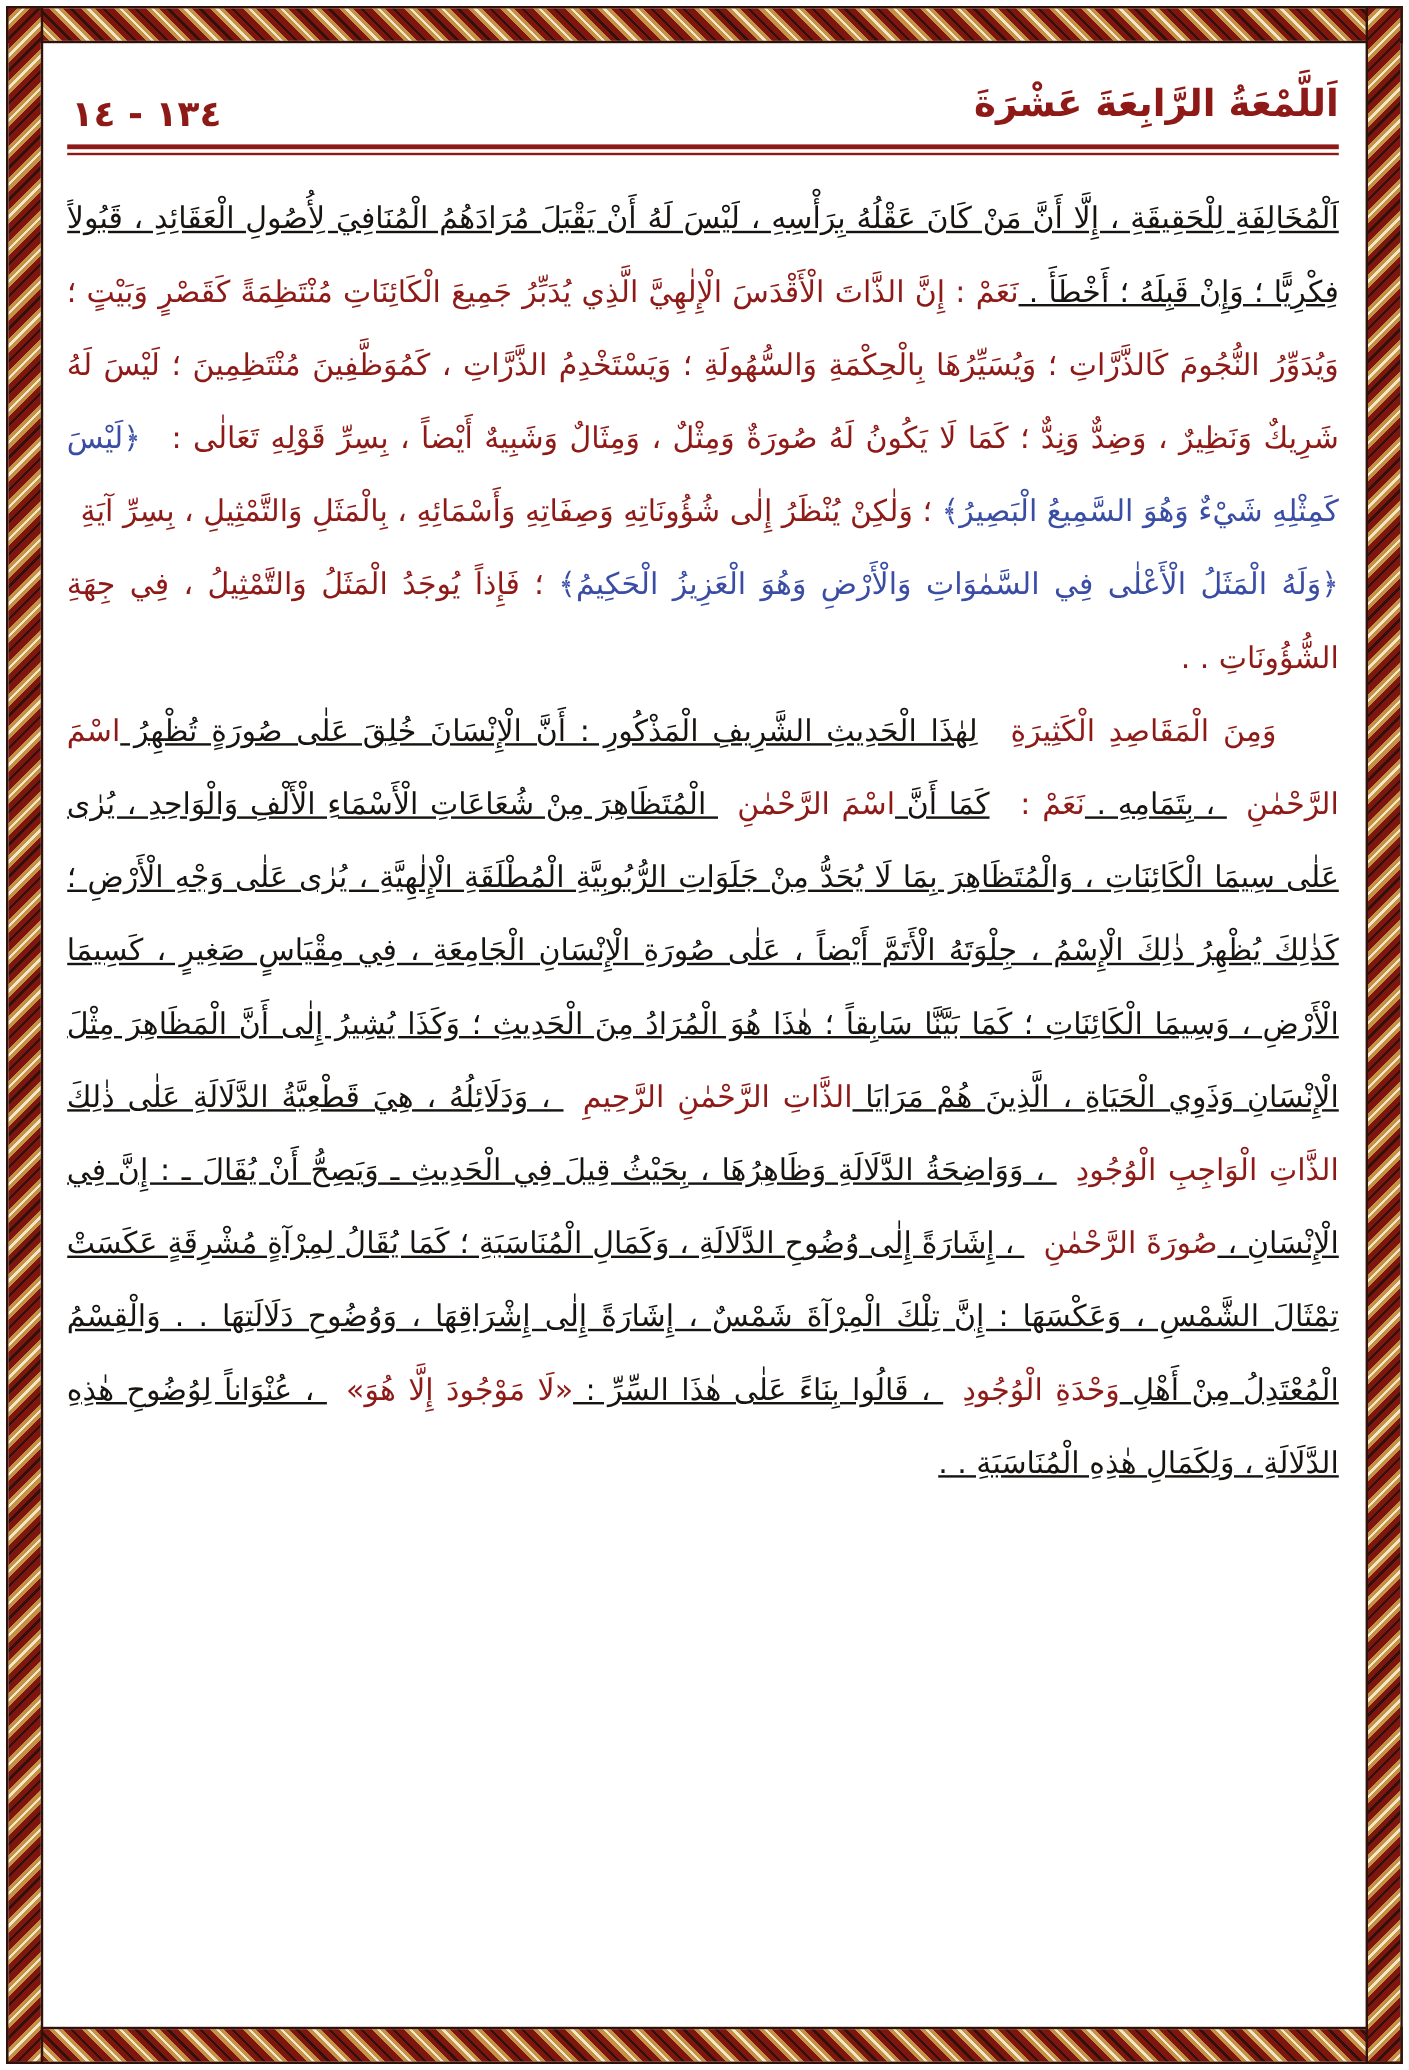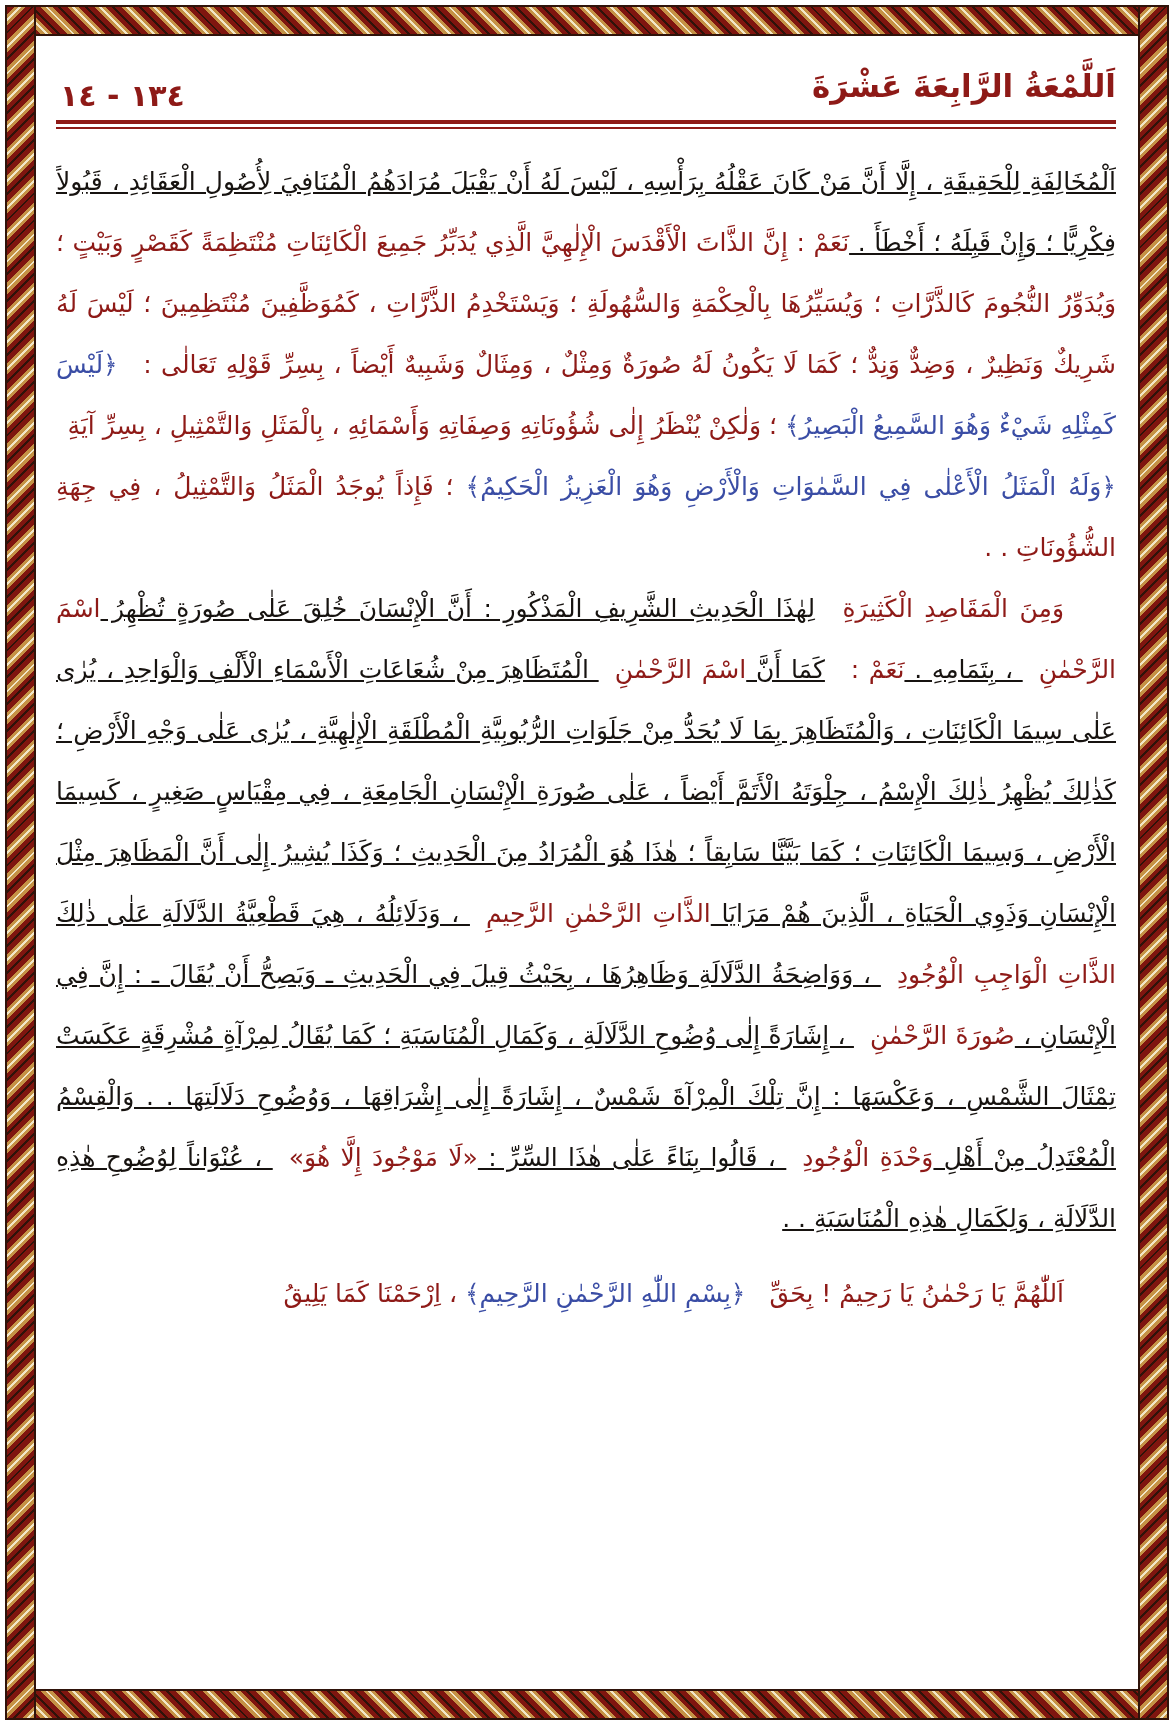--- a/index.html
+++ b/index.html
@@ -116,16 +116,15 @@
 
   <div class="content">
     <div class="hdr">
       <h1 class="title">اَللَّمْعَةُ الرَّابِعَةَ عَشْرَةَ</h1>
       <div class="pagenum">١٣٤ - ١٤</div>
     </div>
     <div class="rule"></div>
     <div class="bodytext">
         <p class="para"><span class="run black">اَلْمُخَالِفَةِ لِلْحَقِيقَةِ ، إِلَّا أَنَّ مَنْ كَانَ عَقْلُهُ بِرَأْسِهِ ، لَيْسَ لَهُ أَنْ يَقْبَلَ مُرَادَهُمُ الْمُنَافِيَ لِأُصُولِ الْعَقَائِدِ ، قَبُولاً فِكْرِيًّا ؛ وَإِنْ قَبِلَهُ ؛ أَخْطَأَ . </span><span class="run red">نَعَمْ : إِنَّ الذَّاتَ الْأَقْدَسَ الْإِلٰهِيَّ الَّذِي يُدَبِّرُ جَمِيعَ الْكَائِنَاتِ مُنْتَظِمَةً كَقَصْرٍ وَبَيْتٍ ؛ وَيُدَوِّرُ النُّجُومَ كَالذَّرَّاتِ ؛ وَيُسَيِّرُهَا بِالْحِكْمَةِ وَالسُّهُولَةِ ؛ وَيَسْتَخْدِمُ الذَّرَّاتِ ، كَمُوَظَّفِينَ مُنْتَظِمِينَ ؛ لَيْسَ لَهُ شَرِيكٌ وَنَظِيرٌ ، وَضِدٌّ وَنِدٌّ ؛ كَمَا لَا يَكُونُ لَهُ صُورَةٌ وَمِثْلٌ ، وَمِثَالٌ وَشَبِيهٌ أَيْضاً ، بِسِرِّ قَوْلِهِ تَعَالٰى : </span><span class="run blue">﴿لَيْسَ كَمِثْلِهِ شَيْءٌ وَهُوَ السَّمِيعُ الْبَصِيرُ﴾</span><span class="run red"> ؛ وَلٰكِنْ يُنْظَرُ إِلٰى شُؤُونَاتِهِ وَصِفَاتِهِ وَأَسْمَائِهِ ، بِالْمَثَلِ وَالتَّمْثِيلِ ، بِسِرِّ آيَةِ </span><span class="run blue">﴿وَلَهُ الْمَثَلُ الْأَعْلٰى فِي السَّمٰوَاتِ وَالْأَرْضِ وَهُوَ الْعَزِيزُ الْحَكِيمُ﴾</span><span class="run red"> ؛ فَإِذاً يُوجَدُ الْمَثَلُ وَالتَّمْثِيلُ ، فِي جِهَةِ الشُّؤُونَاتِ . .</span></p>
         <p class="para indent"><span class="run red">وَمِنَ الْمَقَاصِدِ الْكَثِيرَةِ </span><span class="run black">لِهٰذَا الْحَدِيثِ الشَّرِيفِ الْمَذْكُورِ : أَنَّ الْإِنْسَانَ خُلِقَ عَلٰى صُورَةٍ تُظْهِرُ </span><span class="run red">اسْمَ الرَّحْمٰنِ</span><span class="run black"> ، بِتَمَامِهِ . </span><span class="run red">نَعَمْ : </span><span class="run black">كَمَا أَنَّ </span><span class="run red">اسْمَ الرَّحْمٰنِ</span><span class="run black"> الْمُتَظَاهِرَ مِنْ شُعَاعَاتِ الْأَسْمَاءِ الْأَلْفِ وَالْوَاحِدِ ، يُرٰى عَلٰى سِيمَا الْكَائِنَاتِ ، وَالْمُتَظَاهِرَ بِمَا لَا يُحَدُّ مِنْ جَلَوَاتِ الرُّبُوبِيَّةِ الْمُطْلَقَةِ الْإِلٰهِيَّةِ ، يُرٰى عَلٰى وَجْهِ الْأَرْضِ ؛ كَذٰلِكَ يُظْهِرُ ذٰلِكَ الْإِسْمُ ، جِلْوَتَهُ الْأَتَمَّ أَيْضاً ، عَلٰى صُورَةِ الْإِنْسَانِ الْجَامِعَةِ ، فِي مِقْيَاسٍ صَغِيرٍ ، كَسِيمَا الْأَرْضِ ، وَسِيمَا الْكَائِنَاتِ ؛ كَمَا بَيَّنَّا سَابِقاً ؛ هٰذَا هُوَ الْمُرَادُ مِنَ الْحَدِيثِ ؛ وَكَذَا يُشِيرُ إِلٰى أَنَّ الْمَظَاهِرَ مِثْلَ الْإِنْسَانِ وَذَوِي الْحَيَاةِ ، الَّذِينَ هُمْ مَرَايَا </span><span class="run red">الذَّاتِ الرَّحْمٰنِ الرَّحِيمِ</span><span class="run black"> ، وَدَلَائِلُهُ ، هِيَ قَطْعِيَّةُ الدَّلَالَةِ عَلٰى ذٰلِكَ </span><span class="run red">الذَّاتِ الْوَاجِبِ الْوُجُودِ</span><span class="run black"> ، وَوَاضِحَةُ الدَّلَالَةِ وَظَاهِرُهَا ، بِحَيْثُ قِيلَ فِي الْحَدِيثِ ـ وَيَصِحُّ أَنْ يُقَالَ ـ : إِنَّ فِي الْإِنْسَانِ ، </span><span class="run red">صُورَةَ الرَّحْمٰنِ</span><span class="run black"> ، إِشَارَةً إِلٰى وُضُوحِ الدَّلَالَةِ ، وَكَمَالِ الْمُنَاسَبَةِ ؛ كَمَا يُقَالُ لِمِرْآةٍ مُشْرِقَةٍ عَكَسَتْ تِمْثَالَ الشَّمْسِ ، وَعَكْسَهَا : إِنَّ تِلْكَ الْمِرْآةَ شَمْسٌ ، إِشَارَةً إِلٰى إِشْرَاقِهَا ، وَوُضُوحِ دَلَالَتِهَا . . وَالْقِسْمُ الْمُعْتَدِلُ مِنْ أَهْلِ </span><span class="run red">وَحْدَةِ الْوُجُودِ</span><span class="run black"> ، قَالُوا بِنَاءً عَلٰى هٰذَا السِّرِّ : </span><span class="run red">«لَا مَوْجُودَ إِلَّا هُوَ»</span><span class="run black"> ، عُنْوَاناً لِوُضُوحِ هٰذِهِ الدَّلَالَةِ ، وَلِكَمَالِ هٰذِهِ الْمُنَاسَبَةِ . .</span></p>
-        <p class="para indent spaced"><span class="run red">اَللّٰهُمَّ يَا رَحْمٰنُ يَا رَحِيمُ ! بِحَقِّ </span><span class="run blue">﴿بِسْمِ اللّٰهِ الرَّحْمٰنِ الرَّحِيمِ﴾</span><span class="run red"> ، اِرْحَمْنَا كَمَا يَلِيقُ</span></p>
       </div>
   </div>
 </div>
 
 </body></html>

